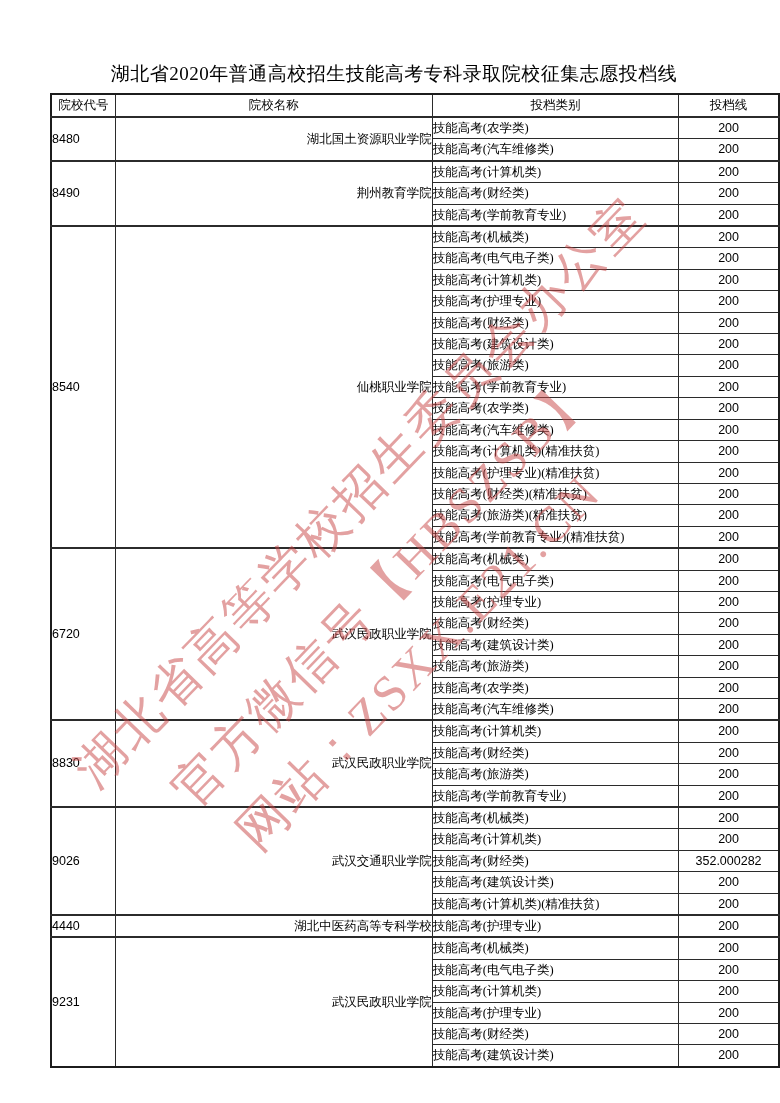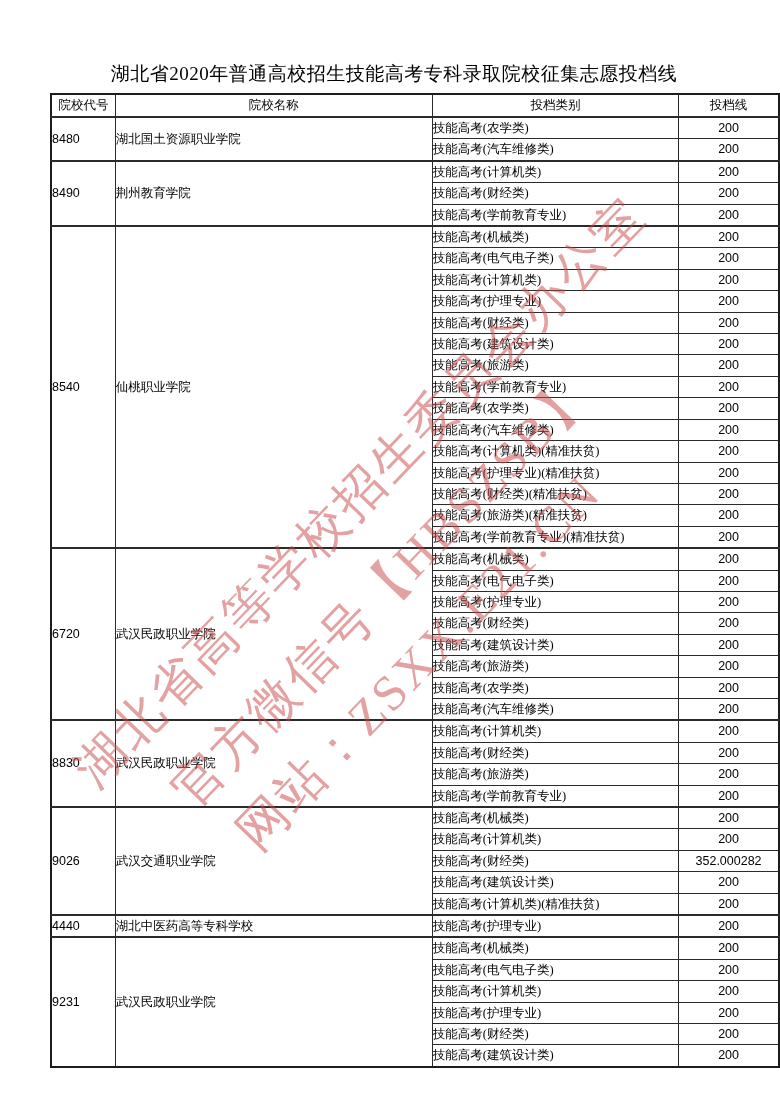--- a/index.html
+++ b/index.html
@@ -46,21 +46,21 @@
     line-height:20.4px;
     font-size:12.5px;
     vertical-align:middle;
   }
   tr.group-start td{border-top-width:2px;}
   td.code{
     text-align:left;
     font-family:"Liberation Sans", sans-serif;
     font-size:13px;
   }
-  td.name{padding-left:6px;text-align:left;}
+  td.name{padding-left:6px;text-align:right;}
   td.cat{padding-left:5px;text-align:left;}
   td.line{
     padding-left:28px;text-align:center;
     font-family:"Liberation Sans", sans-serif;
     font-size:13px;
   }
   .watermark-layer{
     position:absolute;
     top:0;left:0;width:780px;height:1103px;
     pointer-events:none;

